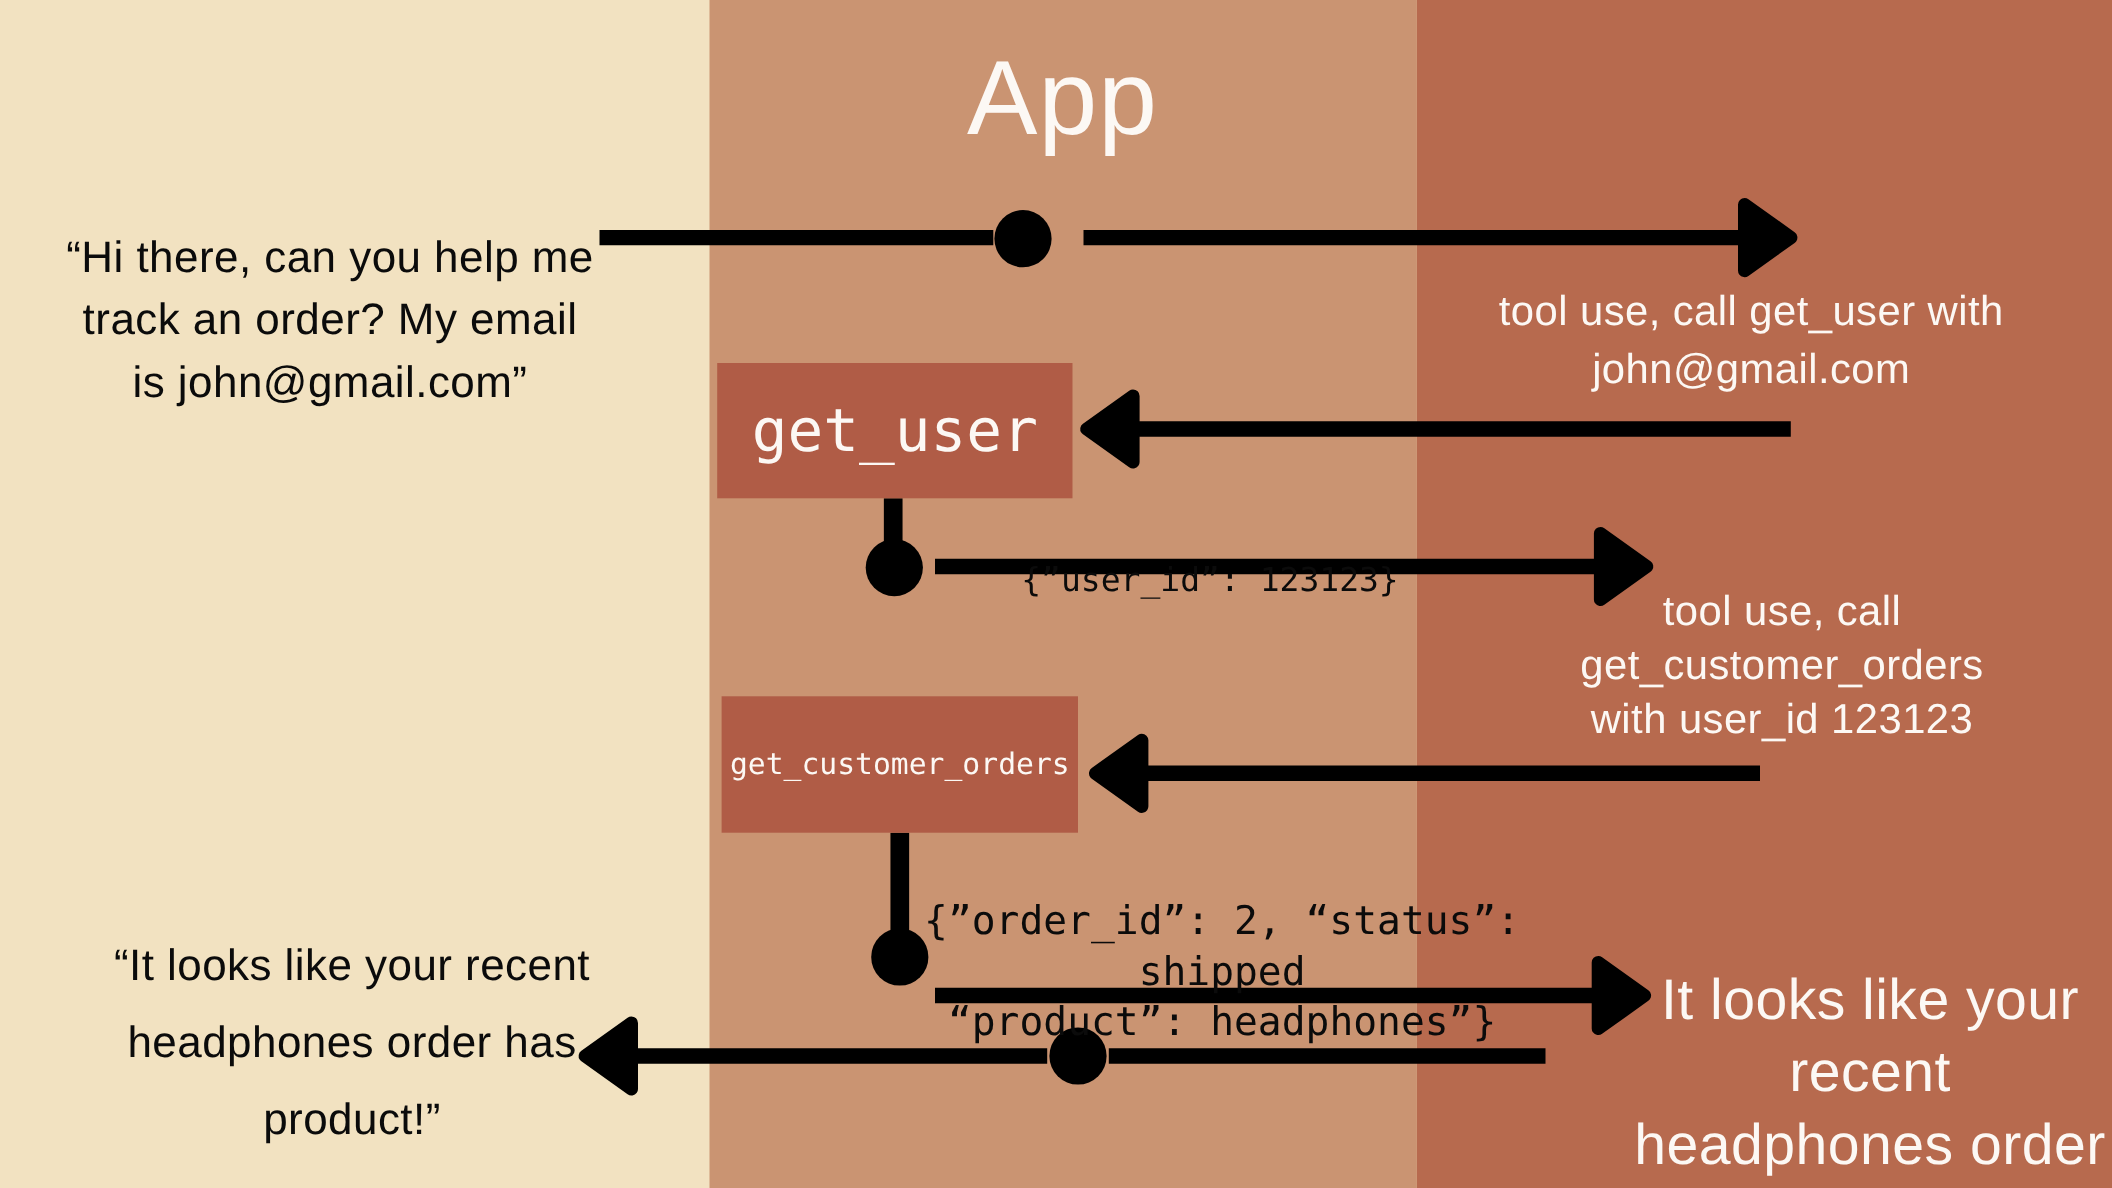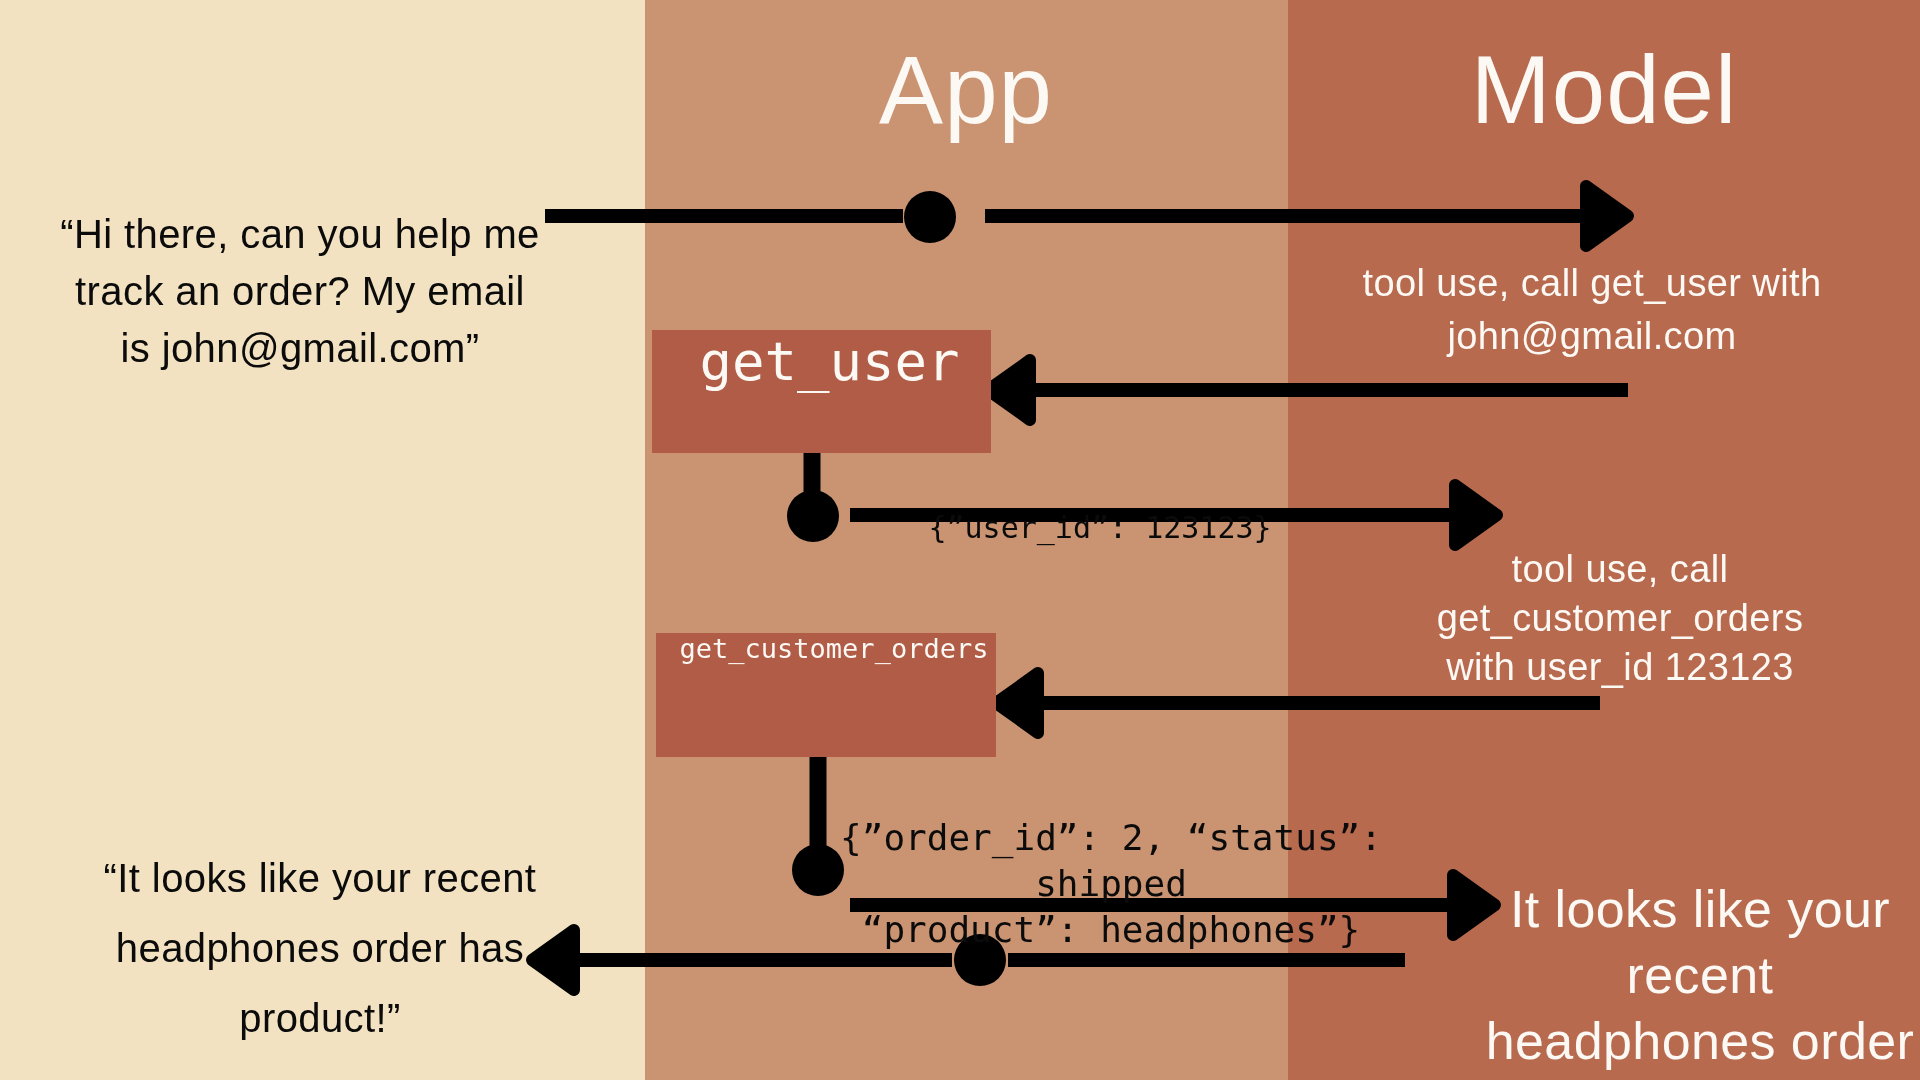--- a/index.html
+++ b/index.html
@@ -32,29 +32,28 @@
 
   .msg{
     position:absolute;white-space:pre-line;text-align:center;
     font-weight:500;letter-spacing:.4px;
   }
   .msg-black{color:var(--ink);}
   .msg-white{color:var(--paper);}
 
   .user-request{left:40px;top:206px;width:520px;font-size:40px;line-height:57px;}
   .model-call-1{left:1332px;top:257px;width:520px;font-size:38px;line-height:53px;}
-  .model-call-2{left:1390px;top:532px;width:460px;font-size:38px;line-height:49px;margin-top:13px;}
+  .model-call-2{left:1390px;top:532px;width:460px;font-size:38px;line-height:49px;}
   .model-response{left:1460px;top:876px;width:480px;font-size:52px;line-height:66px;}
   .user-response{left:60px;top:843px;width:520px;font-size:40px;line-height:70px;}
 
   .tool-box{
     position:absolute;background:var(--box);color:var(--paper);
-    display:flex;align-items:flex-start;justify-content:center;
+    display:flex;align-items:center;justify-content:center;
     font-family:"DejaVu Sans Mono", monospace;
-    padding-left:16px;
   }
   .tool-box-1{left:652px;top:330px;width:323px;height:123px;font-size:54px;}
   .tool-box-2{left:656px;top:633px;width:324px;height:124px;font-size:27px;}
 
   .tool-result{
     position:absolute;white-space:pre-line;text-align:center;color:var(--ink);
     font-family:"DejaVu Sans Mono", monospace;
     margin-top:47px;
   }
   .tool-result-1{left:900px;top:462px;width:400px;font-size:30px;line-height:38px;}
@@ -69,21 +68,20 @@
 </head>
 <body>
 
 <div class="canvas">
 
   <div class="col col-user"></div>
   <div class="col col-app"></div>
   <div class="col col-model"></div>
 
   <div class="title title-app">App</div>
-  <div class="title title-model">Model</div>
 
   <svg class="wires" viewBox="0 0 1920 1080">
 
     <line x1="545" y1="216" x2="903" y2="216"></line>
     <circle cx="930" cy="217" r="26"></circle>
     <line x1="985" y1="216" x2="1598" y2="216"></line>
     <polygon points="1586,186 1628,216 1586,246"></polygon>
 
     <line x1="1628" y1="390" x2="1022" y2="390"></line>
     <polygon points="1030,360 988,390 1030,420"></polygon>

